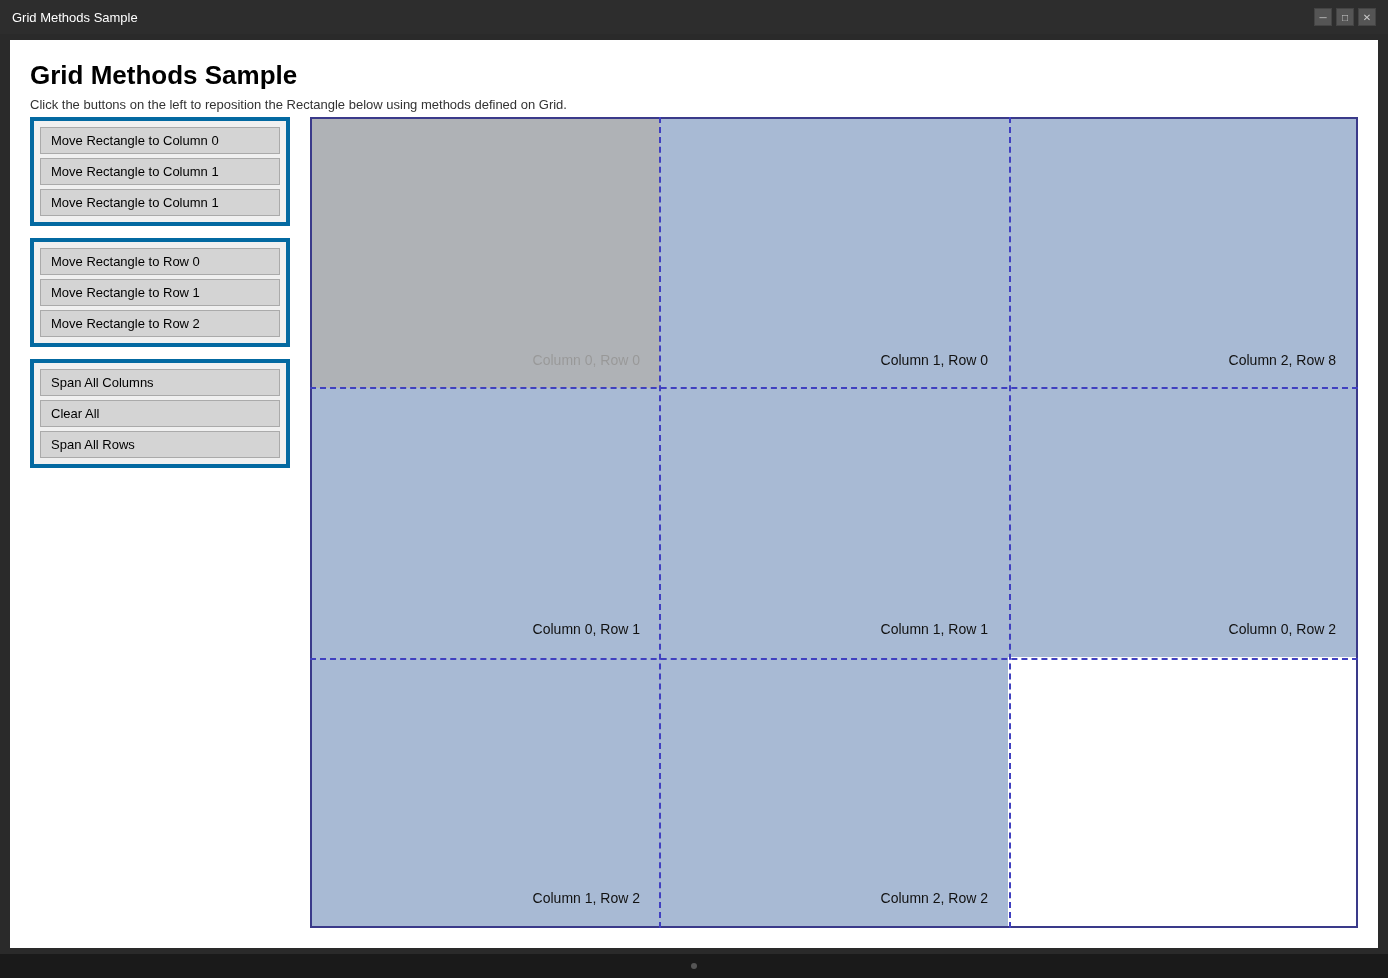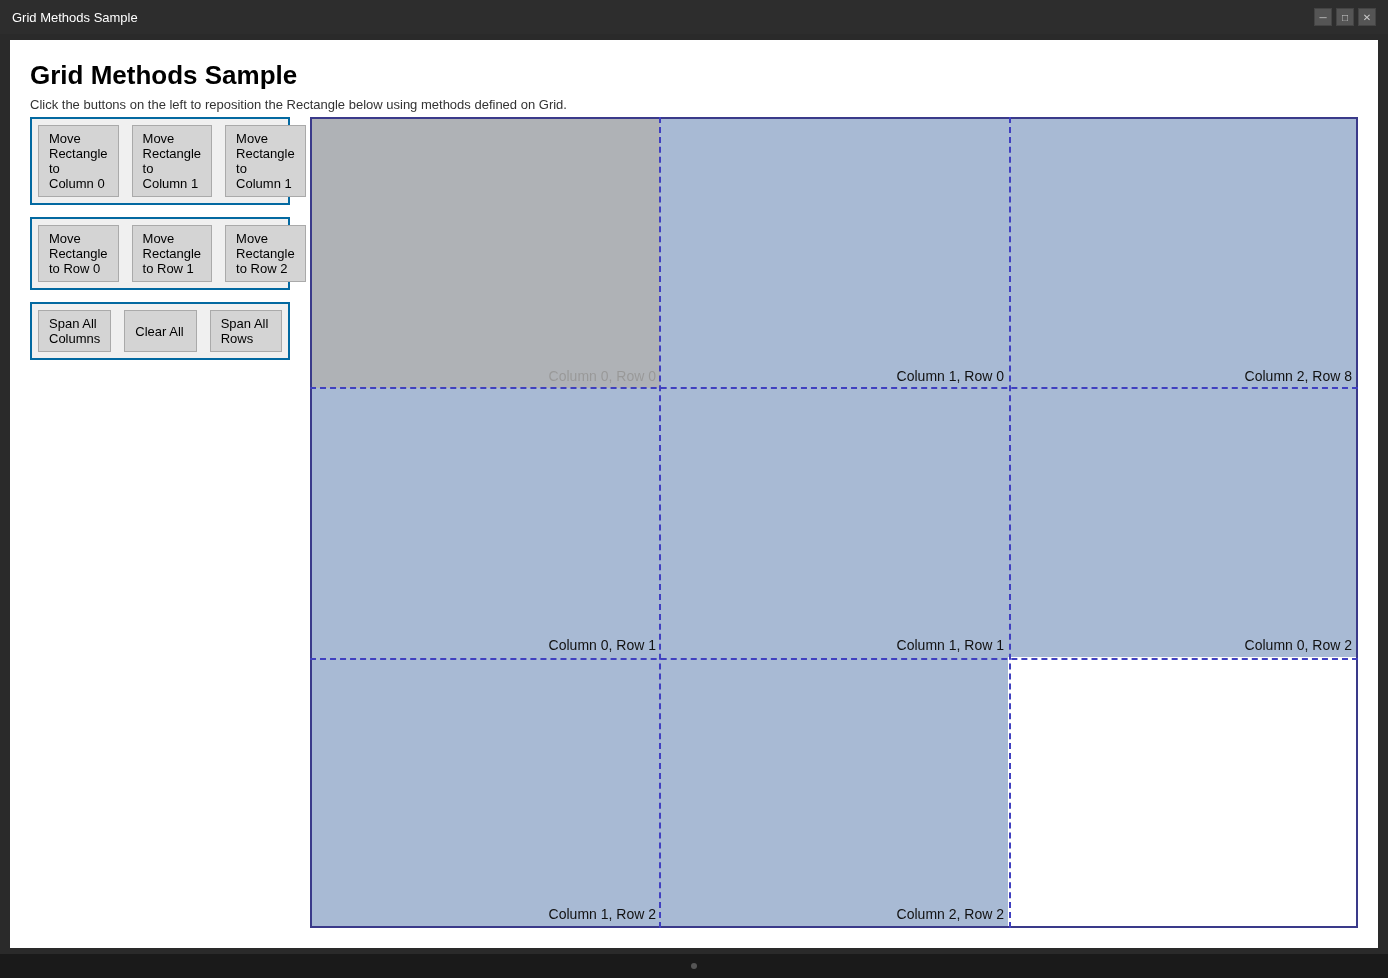--- a/index.html
+++ b/index.html
@@ -77,25 +77,25 @@
 
     .controls-panel {
       display: flex;
       flex-direction: column;
       gap: 12px;
       width: 260px;
       flex-shrink: 0;
     }
 
     .button-group {
-      border: 2px solid #0369a1;
+      border: 4px solid #0369a1;
       padding: 6px;
       display: flex;
-      flex-direction: row;
-      gap: 13px;
+      flex-direction: column;
+      gap: 4px;
       background: #f0f0f0;
     }
 
     .ctrl-btn {
       background: #d4d4d4;
       border: 1px solid #aaa;
       padding: 5px 10px;
       font-size: 13px;
       color: #000;
       cursor: pointer;
@@ -118,21 +118,21 @@
       position: relative;
     }
 
     .grid-cell {
       background: #a8bad4;
       border: none;
       position: relative;
       display: flex;
       align-items: flex-end;
       justify-content: flex-end;
-      padding: 4px;
+      padding: 20px;
       font-size: 14px;
       color: #111;
     }
 
     
     .rectangle-overlay {
       position: absolute;
       top: 0;
       left: 0;
       width: 100%;

